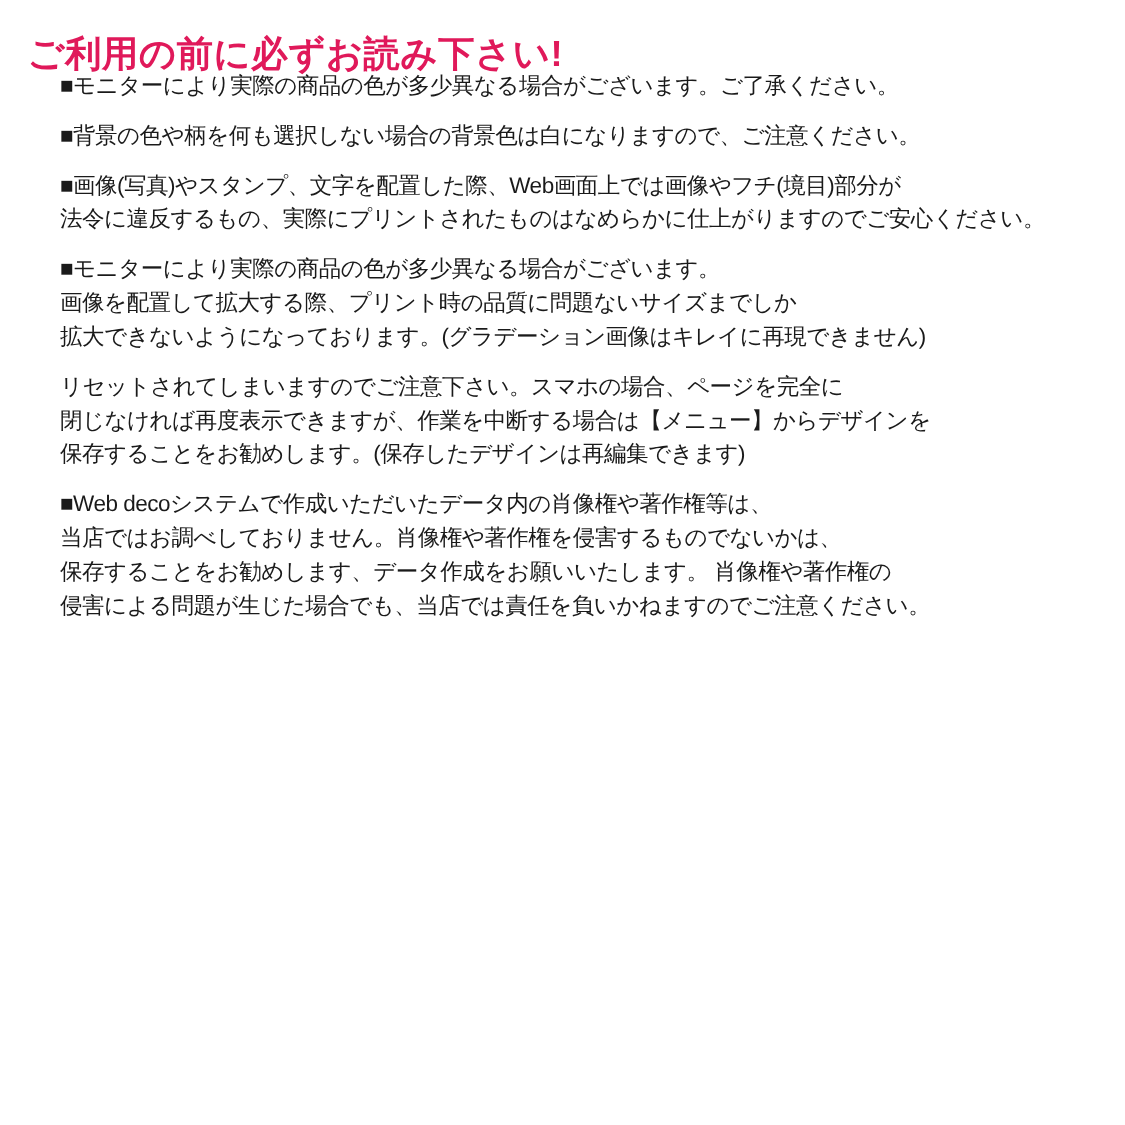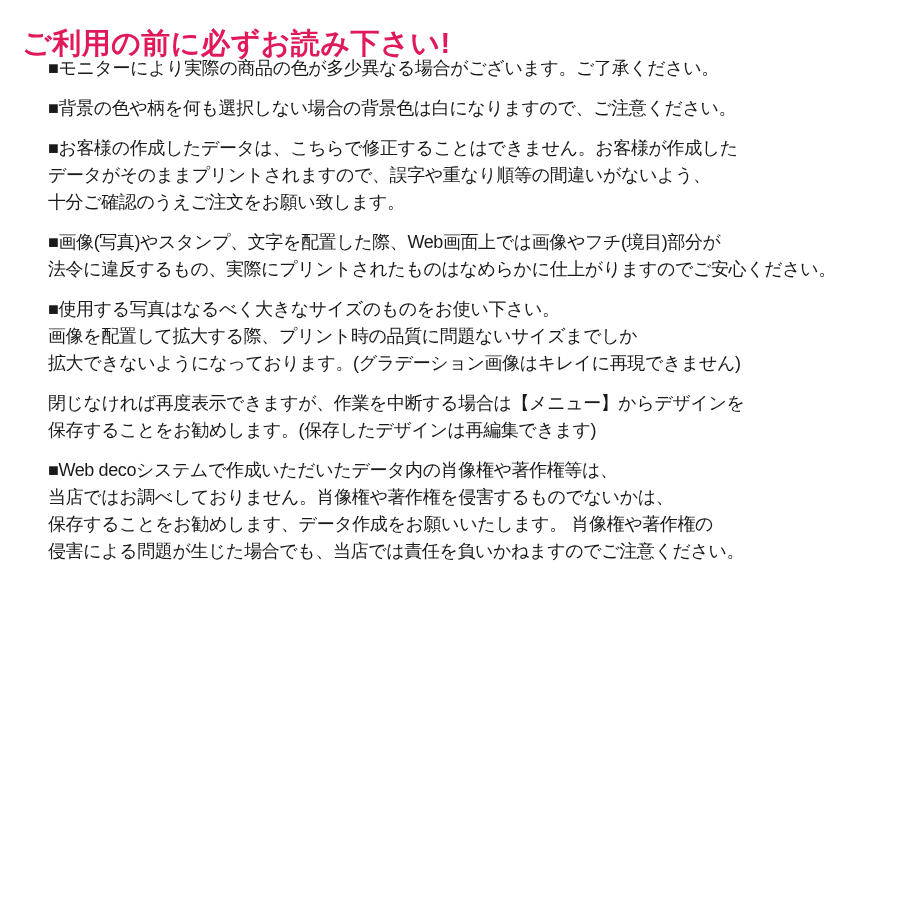--- a/index.html
+++ b/index.html
@@ -44,34 +44,30 @@
 <div class="page">
   <h1 class="title" style="color: rgb(224, 25, 90);">ご利用の前に必ずお読み下さい!</h1>
   <div class="notice-body">
       <p class="para">
         <span class="line">■モニターにより実際の商品の色が多少異なる場合がございます。ご了承ください。</span>
       </p>
       <p class="para">
         <span class="line">■背景の色や柄を何も選択しない場合の背景色は白になりますので、ご注意ください。</span>
       </p>
       <p class="para">
-        <span class="line">■お客様の作成したデータは、こちらで修正することはできません。お客様が作成した</span>
-        <span class="line">データがそのままプリントされますので、誤字や重なり順等の間違いがないよう、</span>
-        <span class="line">十分ご確認のうえご注文をお願い致します。</span>
-      </p>
-      <p class="para">
         <span class="line">■画像(写真)やスタンプ、文字を配置した際、Web画面上では画像やフチ(境目)部分が</span>
         <span class="line">法令に違反するもの、実際にプリントされたものはなめらかに仕上がりますのでご安心ください。</span>
       </p>
       <p class="para">
-        <span class="line">■使用する写真はなるべく大きなサイズのものをお使い下さい。</span>
+        <span class="line">■モニターにより実際の商品の色が多少異なる場合がございます。</span>
         <span class="line">画像を配置して拡大する際、プリント時の品質に問題ないサイズまでしか</span>
         <span class="line">拡大できないようになっております。(グラデーション画像はキレイに再現できません)</span>
       </p>
       <p class="para">
+        <span class="line">リセットされてしまいますのでご注意下さい。スマホの場合、ページを完全に</span>
         <span class="line">閉じなければ再度表示できますが、作業を中断する場合は【メニュー】からデザインを</span>
         <span class="line">保存することをお勧めします。(保存したデザインは再編集できます)</span>
       </p>
       <p class="para">
         <span class="line">■Web decoシステムで作成いただいたデータ内の肖像権や著作権等は、</span>
         <span class="line">当店ではお調べしておりません。肖像権や著作権を侵害するものでないかは、</span>
         <span class="line">保存することをお勧めします、データ作成をお願いいたします。 肖像権や著作権の</span>
         <span class="line">侵害による問題が生じた場合でも、当店では責任を負いかねますのでご注意ください。</span>
       </p>
     </div>

